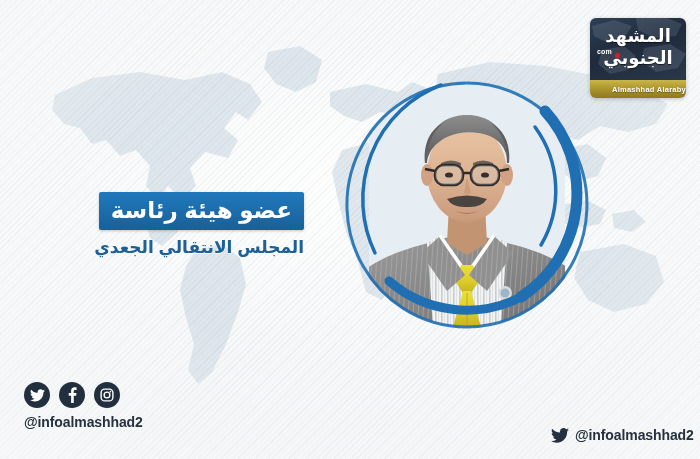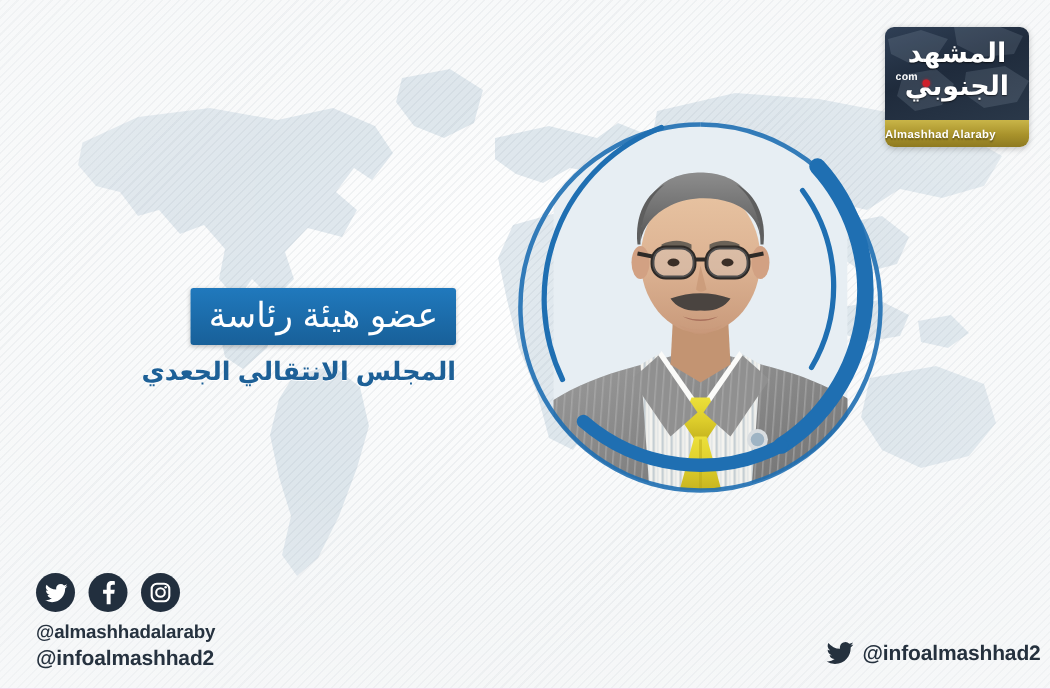--- a/index.html
+++ b/index.html
@@ -86,21 +86,21 @@
   }
   .logo-dot {
     position:absolute; left:25px; top:35px;
     width:5px; height:5px; border-radius:50%;
     background:#cf1f2a;
     box-shadow:0 0 2px rgba(207,31,42,.8);
   }
   .logo-bar {
     height:18px;
     background:linear-gradient(180deg,#c9b548 0%,#a8922b 55%,#8e7a20 100%);
-    display:flex; align-items:center; justify-content:flex-start;
+    display:flex; align-items:center; justify-content:flex-end;
   }
   .logo-bar span {
     color:#ffffff;
     font-size:7.5px;
     font-weight:bold;
     letter-spacing:.25px;
     text-shadow:0 1px 1px rgba(0,0,0,.35);
   }
 
   
@@ -138,21 +138,21 @@
     margin-top:6px;
     background:linear-gradient(180deg,#2079bd 0%,#186099 100%);
     padding:5px 12px 7px 12px;
     border-radius:2px;
     box-shadow:0 1px 3px rgba(0,0,0,.22);
   }
   .role-box span {
     color:#ffffff;
     font-size:23px;
     line-height:26px;
-    font-weight:normal;
+    font-weight:bold;
     letter-spacing:-.3px;
   }
   .org {
     margin-top:7px;
     font-size:17px;
     line-height:21px;
     font-weight:bold;
     color:#1d6097;
     letter-spacing:-.2px;
     text-shadow:0 1px 0 rgba(255,255,255,.8);
@@ -394,21 +394,20 @@
       </div>
       <div class="sicon">
         <svg width="14" height="14" viewBox="0 0 20 20">
           <rect x="1.6" y="1.6" width="16.8" height="16.8" rx="5" fill="none" stroke="#ffffff" stroke-width="2"></rect>
           <circle cx="10" cy="10" r="4.1" fill="none" stroke="#ffffff" stroke-width="2"></circle>
           <circle cx="14.9" cy="5.1" r="1.2" fill="#ffffff"></circle>
         </svg>
       </div>
     </div>
     <div class="handles">
-      <div class="h1">@almashhadalaraby</div>
       <div class="h2">@infoalmashhad2</div>
     </div>
   </div>
 
   <div id="br-handle">
     <svg class="bird" width="18" height="15" viewBox="0 0 24 20">
       <path fill="#25313e" d="M24 2.3c-.9.4-1.8.7-2.8.8 1-.6 1.8-1.6 2.2-2.7-1 .6-2 1-3.1 1.2A4.9 4.9 0 0 0 11.9 5c0 .4 0 .8.1 1.1A13.9 13.9 0 0 1 1.7.9 4.9 4.9 0 0 0 3.2 7.4a4.8 4.8 0 0 1-2.2-.6v.1c0 2.4 1.7 4.4 3.9 4.8a4.9 4.9 0 0 1-2.2.1 4.9 4.9 0 0 0 4.6 3.4A9.9 9.9 0 0 1 0 17.3a13.9 13.9 0 0 0 7.5 2.2c9.1 0 14-7.5 14-14v-.7c1-.7 1.8-1.6 2.5-2.5z"></path>
     </svg>
     <span class="txt">@infoalmashhad2</span>
   </div>

